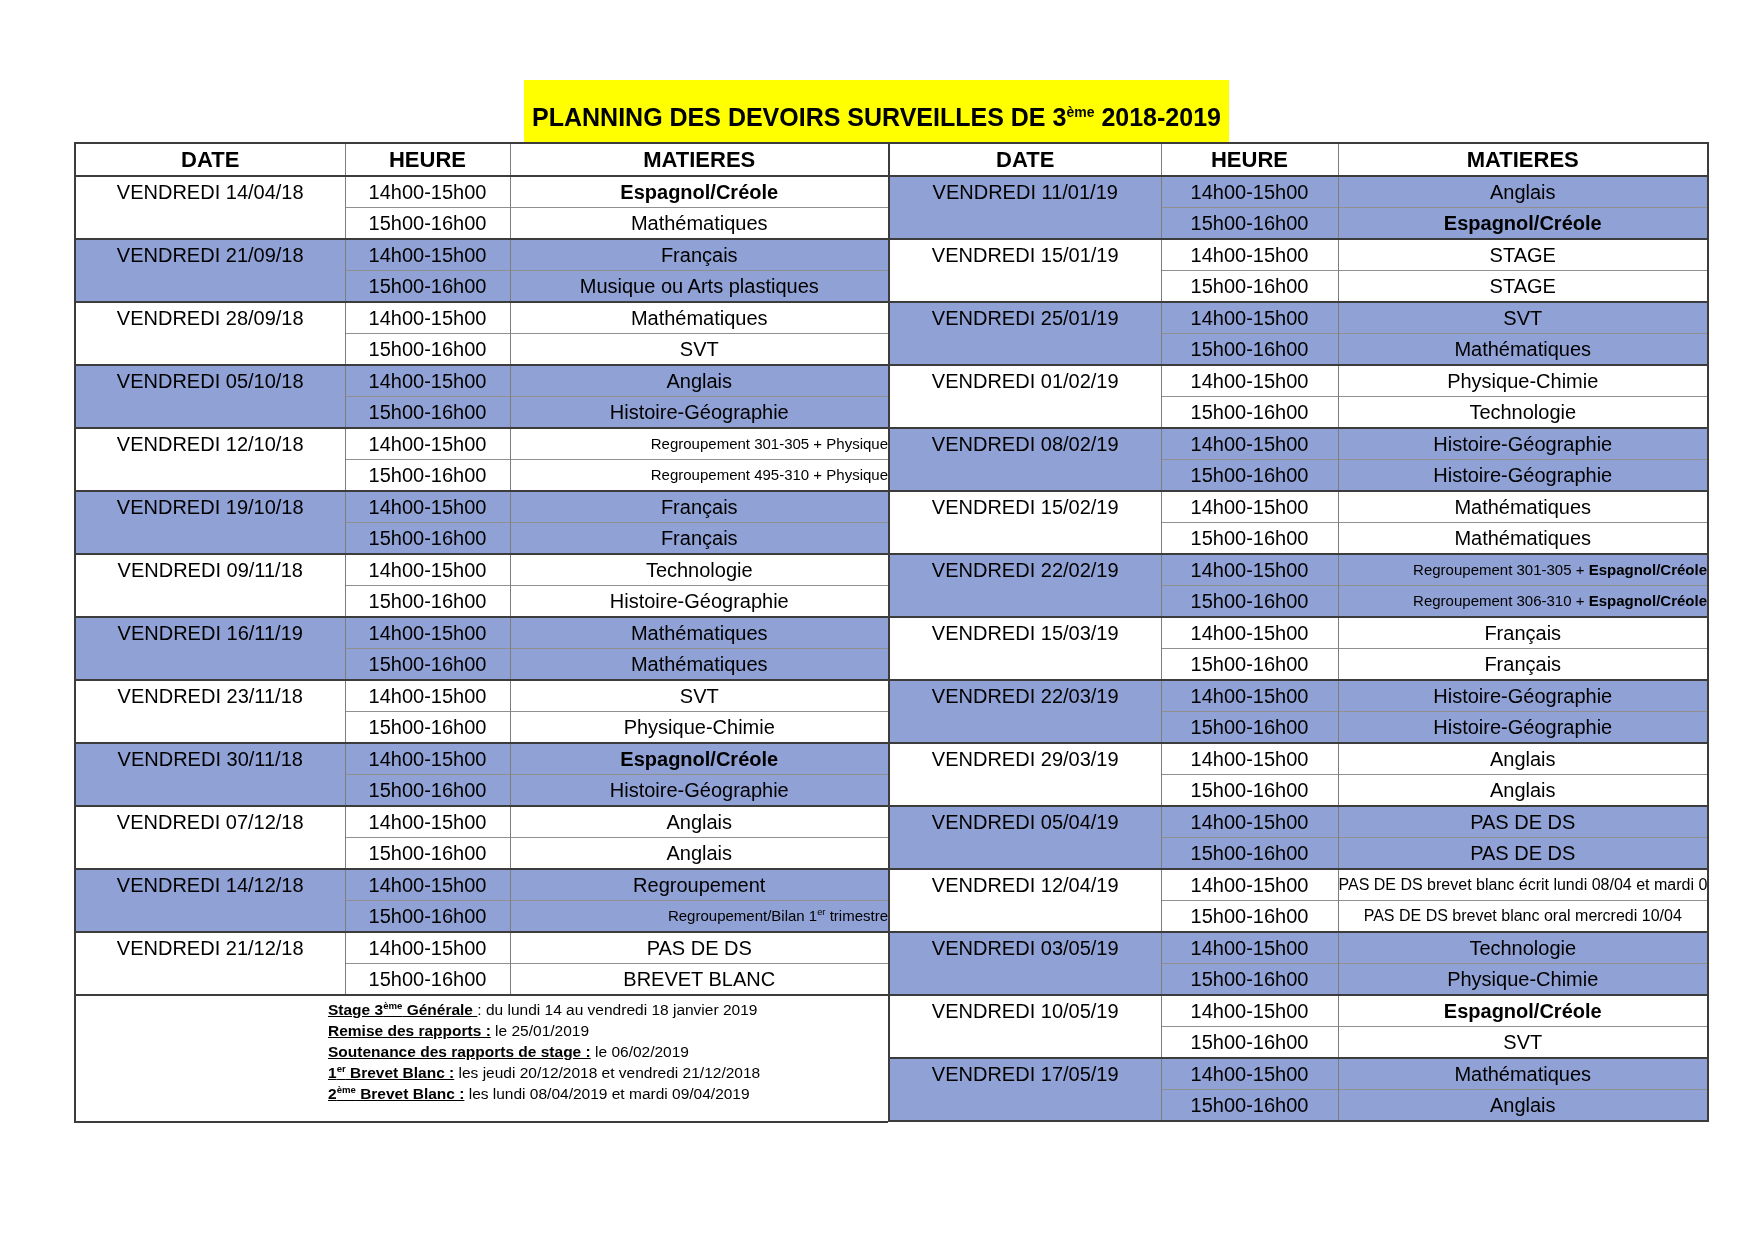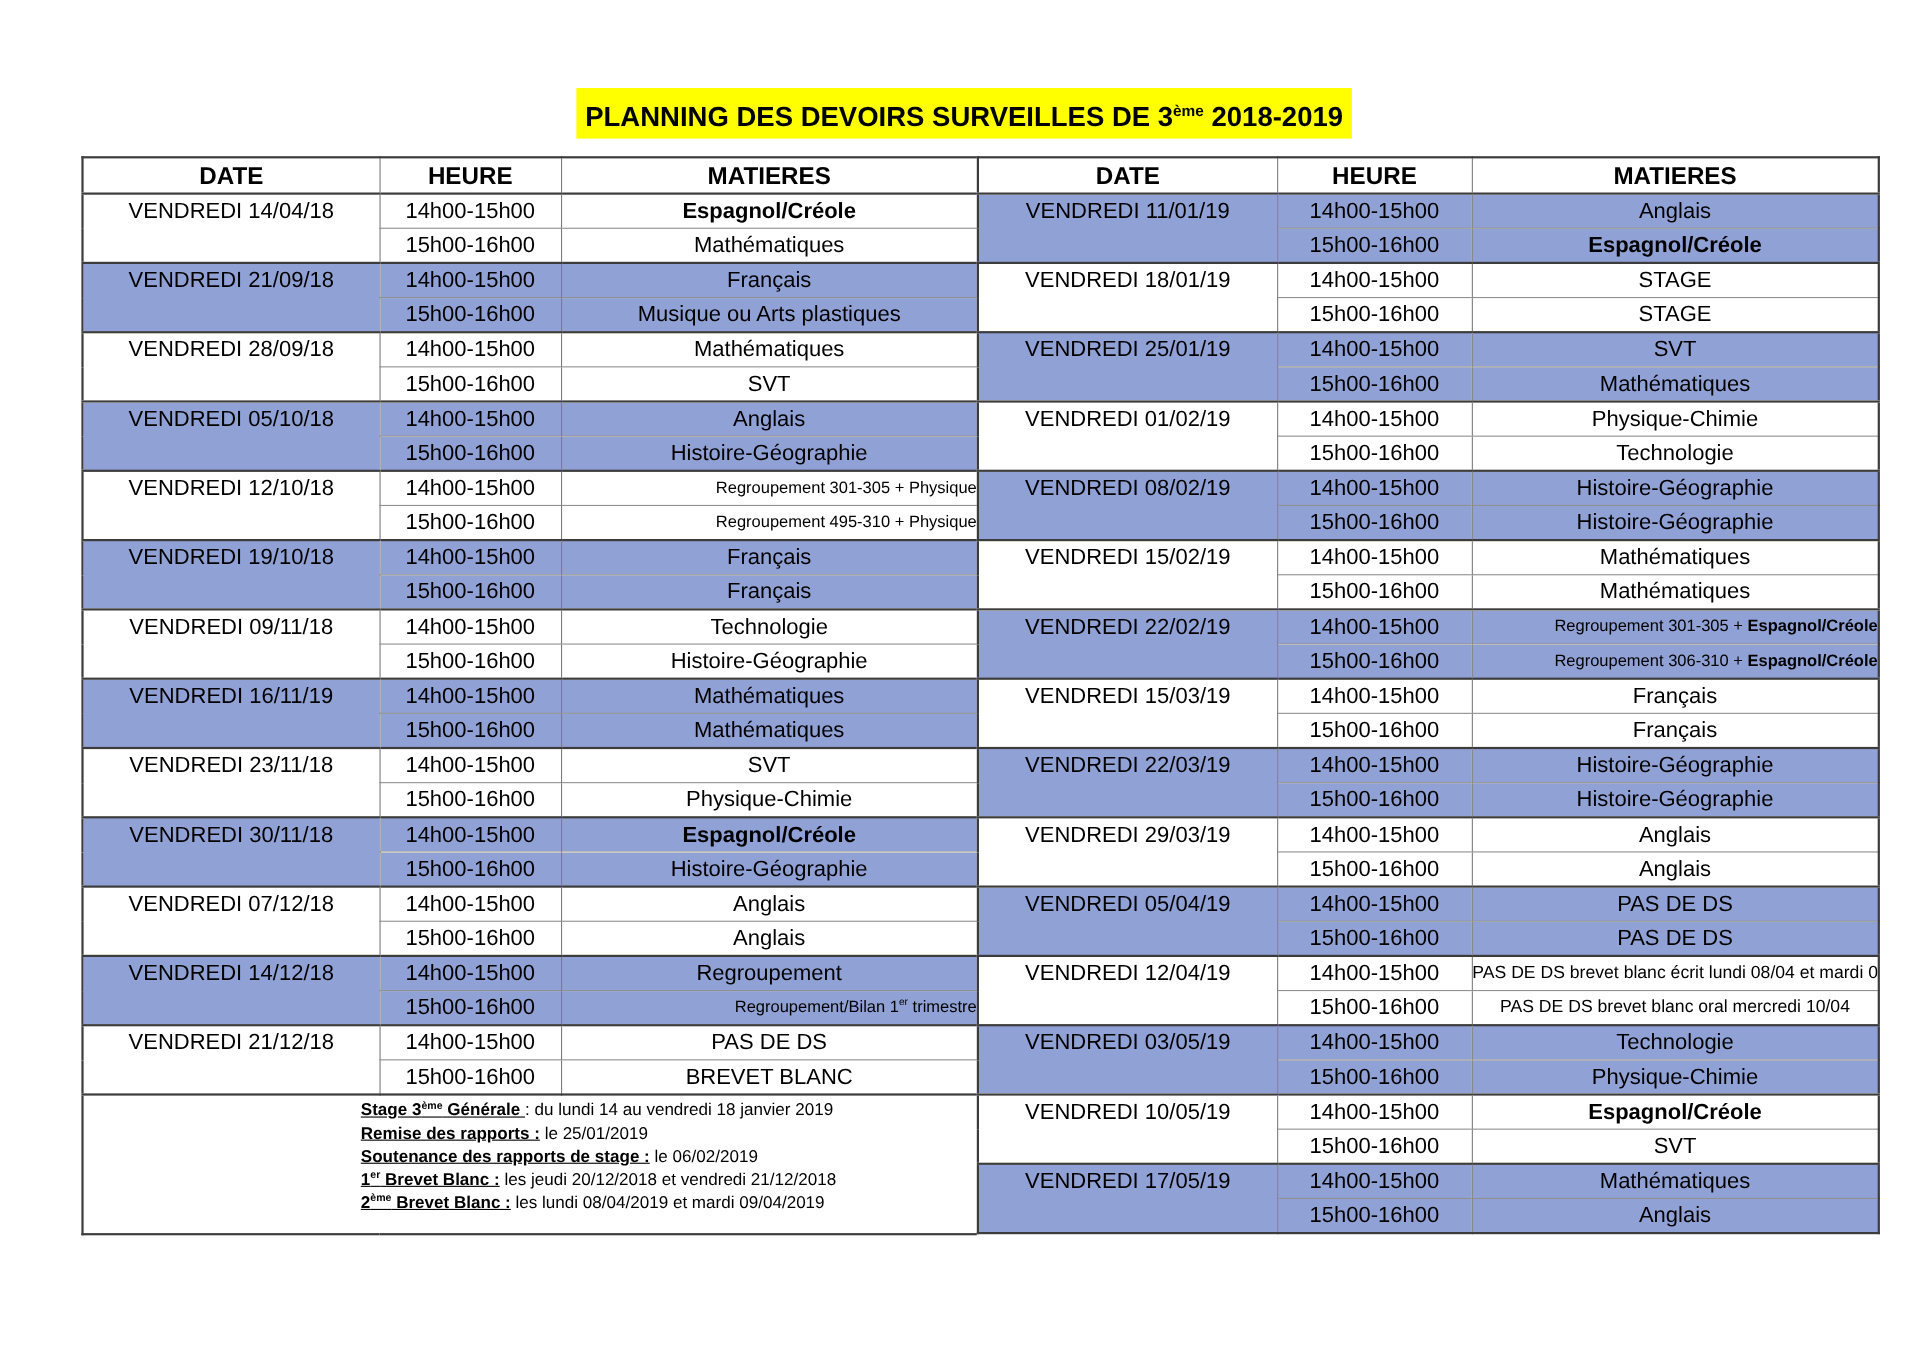--- a/index.html
+++ b/index.html
@@ -10,21 +10,21 @@
   }
   html,body{margin:0;padding:0;background:#fff;}
   .page{
     width:1753px;height:1240px;box-sizing:border-box;
     font-family:"Liberation Sans","DejaVu Sans",sans-serif;
     color:#000;overflow:hidden;
   }
   .title-row{padding-top:80px;text-align:center;height:34px;}
   .doc-title{
     display:inline-block;background:var(--yellow);
-    font-weight:bold;font-size:25px;line-height:32px;padding:4px 8px;
+    font-weight:bold;font-size:25px;line-height:32px;padding:16px 8px;
   }
   .doc-title sup{font-size:14px;}
   .tables{display:flex;align-items:flex-start;margin:28px 0 4px 74px;}
   table{border-collapse:collapse;table-layout:fixed;border:2px solid var(--bdark);}
   table.left{width:813px;border-right:0;}
   table.right{width:819px;}
   th{
     height:31px;font-size:22px;font-weight:bold;text-align:center;
     border:1px solid var(--blight);
     border-bottom:2px solid var(--bdark);
@@ -223,21 +223,21 @@
           <tr class="blue group-start">
             <td rowspan="2" class="date-cell">VENDREDI 11/01/19</td>
             <td class="time-cell">14h00-15h00</td>
             <td class="subject-cell"><span>Anglais</span></td>
           </tr>
           <tr class="blue group-inner">
             <td class="time-cell">15h00-16h00</td>
             <td class="subject-cell"><b>Espagnol/Créole</b></td>
           </tr>
           <tr class="group-start">
-            <td rowspan="2" class="date-cell">VENDREDI 18/01/19</td>
+            <td rowspan="2" class="date-cell">VENDREDI 15/01/19</td>
             <td class="time-cell">14h00-15h00</td>
             <td class="subject-cell"><span>STAGE</span></td>
           </tr>
           <tr class="group-inner">
             <td class="time-cell">15h00-16h00</td>
             <td class="subject-cell"><span>STAGE</span></td>
           </tr>
           <tr class="blue group-start">
             <td rowspan="2" class="date-cell">VENDREDI 25/01/19</td>
             <td class="time-cell">14h00-15h00</td>

